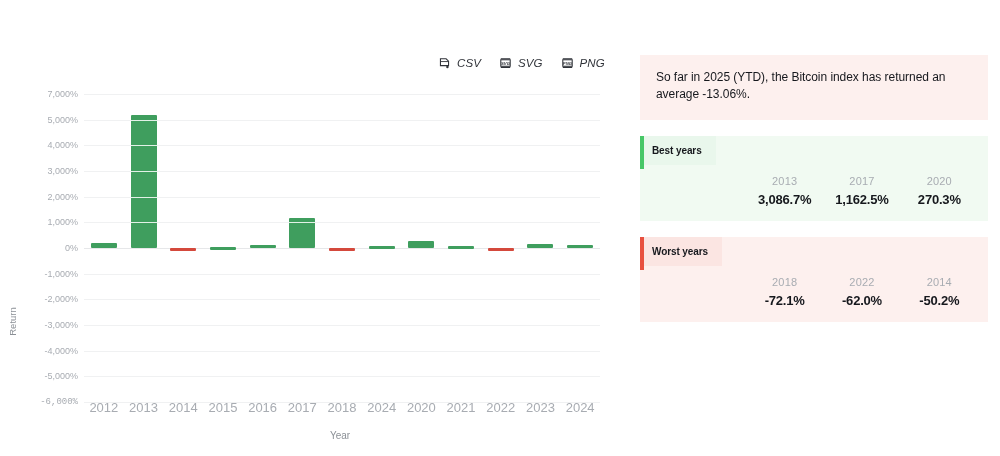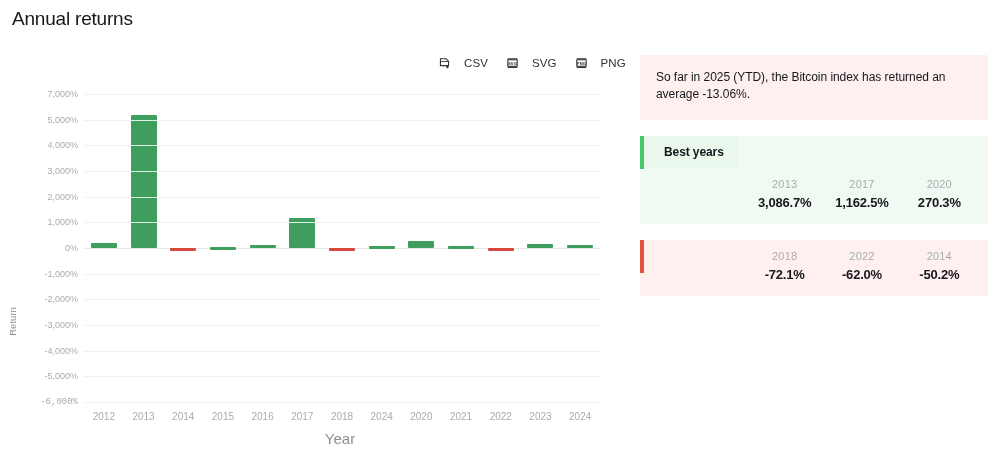--- a/index.html
+++ b/index.html
@@ -32,29 +32,30 @@
   .export-bar {
     position: absolute;
     left: 438px; top: 57px;
     display: flex;
     align-items: center;
     gap: 18px;
   }
   .export-btn {
     display: flex;
     align-items: center;
-    gap: 13px;
+    gap: 6px;
     cursor: pointer;
     background: none;
     border: none;
     padding: 0;
     font-family: "Liberation Sans", sans-serif;
     font-size: 11.5px;
     color: #2f3238;
     letter-spacing: 0.1px;
+    font-style: italic;
   }
   .export-btn .glyph { display: block; line-height: 0; }
   .export-label { line-height: 1; }
 
   
   .chart-wrap {
     position: absolute;
     left: 0; top: 78px;
     width: 620px; height: 370px;
   }
@@ -66,21 +67,21 @@
     transform-origin: center center;
     text-align: center;
     font-size: 9.5px;
     color: #8b9096;
   }
   .axis-title-x {
     position: absolute;
     left: 80px; top: 352px;
     width: 520px;
     text-align: center;
-    font-size: 15px;
+    font-size: 10px;
     color: #8b9096;
   }
   .ytick {
     position: absolute;
     right: 0;
     width: 72px;
     text-align: right;
     font-size: 9px;
     color: #a8acb2;
     transform: translateY(-50%);
@@ -111,23 +112,23 @@
   .bar.pos { background: #3f9e5e; }
   .bar.neg { background: #d4493c; }
   .bar-gridline {
     position: absolute;
     height: 1px;
     background: #ffffff;
     opacity: 0.85;
   }
   .xtick {
     position: absolute;
-    top: 333px;
+    top: 322px;
     text-align: center;
-    font-size: 10px;
+    font-size: 13px;
     color: #a8acb2;
     transform: translateX(-50%);
     white-space: nowrap;
   }
 
   
   .side {
     position: absolute;
     left: 640px; top: 55px;
     width: 348px;
@@ -149,24 +150,24 @@
   .years-card.worst { background: #fdf0ee; }
   .accent {
     position: absolute;
     left: 0; top: 0;
     width: 4px; height: 33px;
   }
   .accent.best { background: #47c767; }
   .accent.worst { background: #e8503f; }
   .years-head {
     display: inline-block;
-    font-size: 12px;
+    font-size: 10px;
     font-weight: 700;
     color: #16181d;
-    padding: 9px 14px 9px 24px;
+    padding: 9px 14px 9px 12px;
     letter-spacing: -0.1px;
   }
   .years-head.best { background: #e9f7ec; }
   .years-head.worst { background: #fbe5e2; }
   .years-grid {
     display: flex;
     padding: 10px 10px 0 10px;
     gap: 0px;
   }
   .year-cell {
@@ -185,21 +186,20 @@
     color: #16181d;
     letter-spacing: -0.2px;
   }
   .spacer-left { width: 96px; flex: none; }
 </style>
 </head>
 <body>
 
 <div id="page">
 
-  <div class="page-title">Annual returns</div>
 
   <div class="export-bar">
 
     <button class="export-btn">
       <span class="glyph">
         <svg width="13" height="13" viewBox="0 0 16 16">
           <path d="M3 2.2h7l3 3v5.4H3z" fill="none" stroke="#2f3238" stroke-width="1.3"></path>
           <path d="M3 5.6h10" stroke="#2f3238" stroke-width="1.1"></path>
           <circle cx="11.6" cy="12.4" r="1.5" fill="#2f3238"></circle>
         </svg>
@@ -323,20 +323,21 @@
         </div>
         <div class="year-cell">
           <div class="yr">2020</div>
           <div class="val">270.3%</div>
         </div>
       </div>
     </div>
 
     <div class="years-card worst">
       <div class="accent worst"></div>
+      <div class="years-head worst">Worst years</div>
       <div class="years-grid">
         <div class="spacer-left"></div>
         <div class="year-cell">
           <div class="yr">2018</div>
           <div class="val">-72.1%</div>
         </div>
         <div class="year-cell">
           <div class="yr">2022</div>
           <div class="val">-62.0%</div>
         </div>

